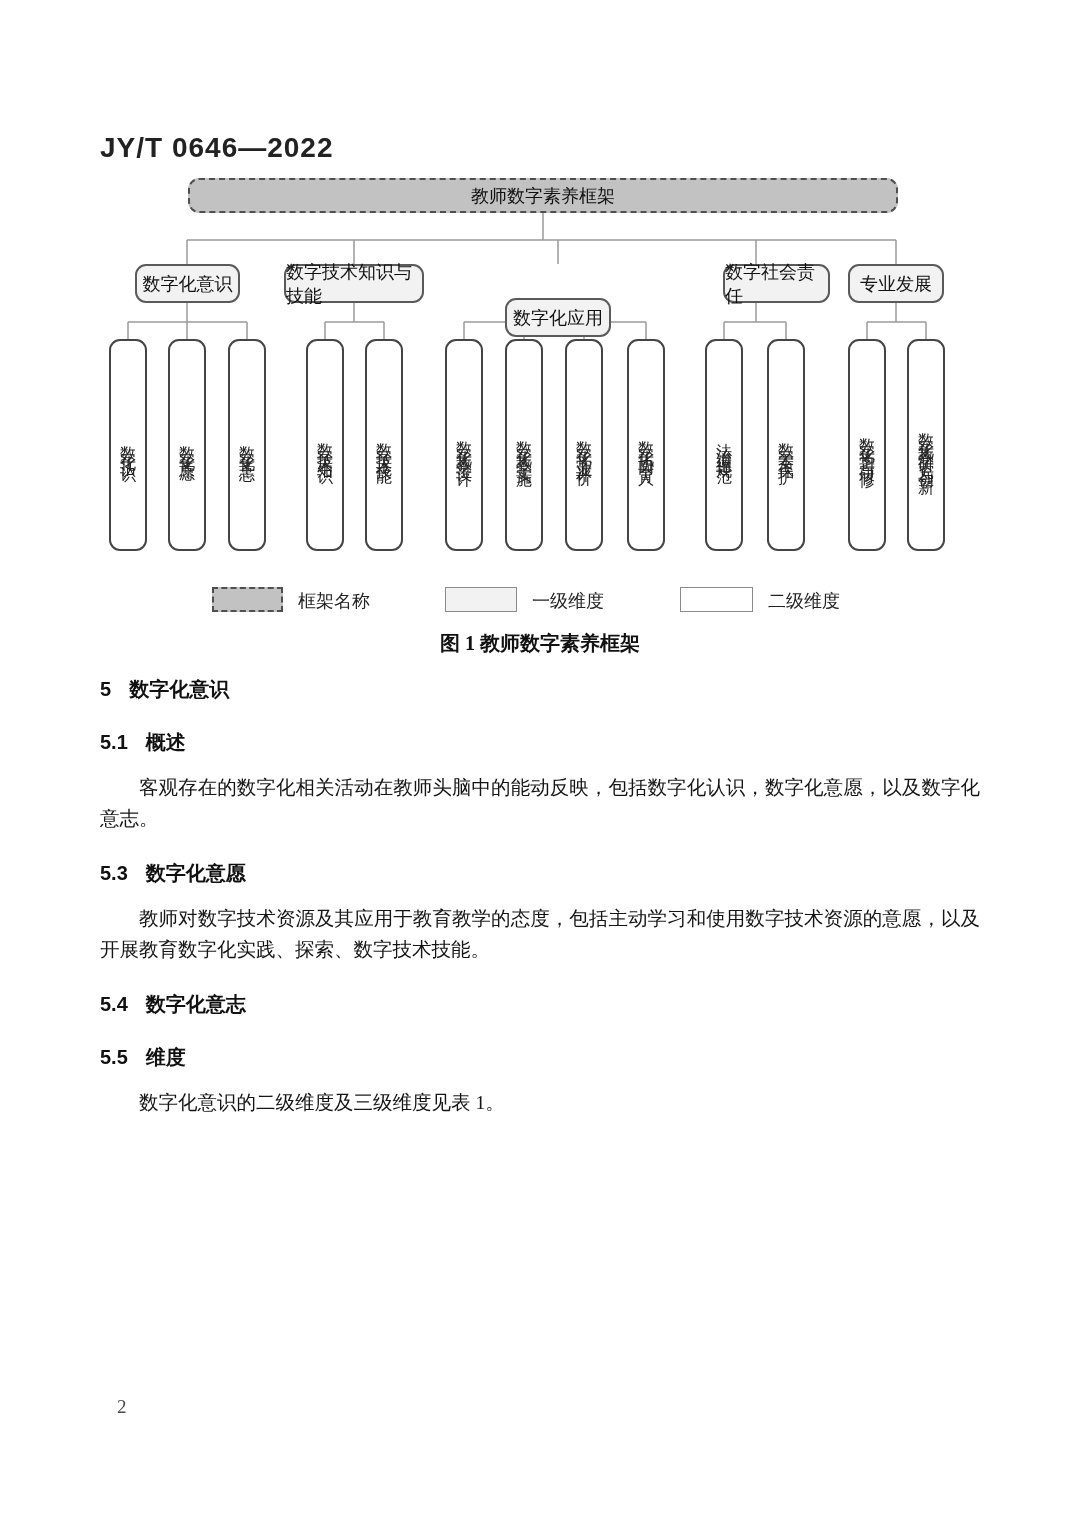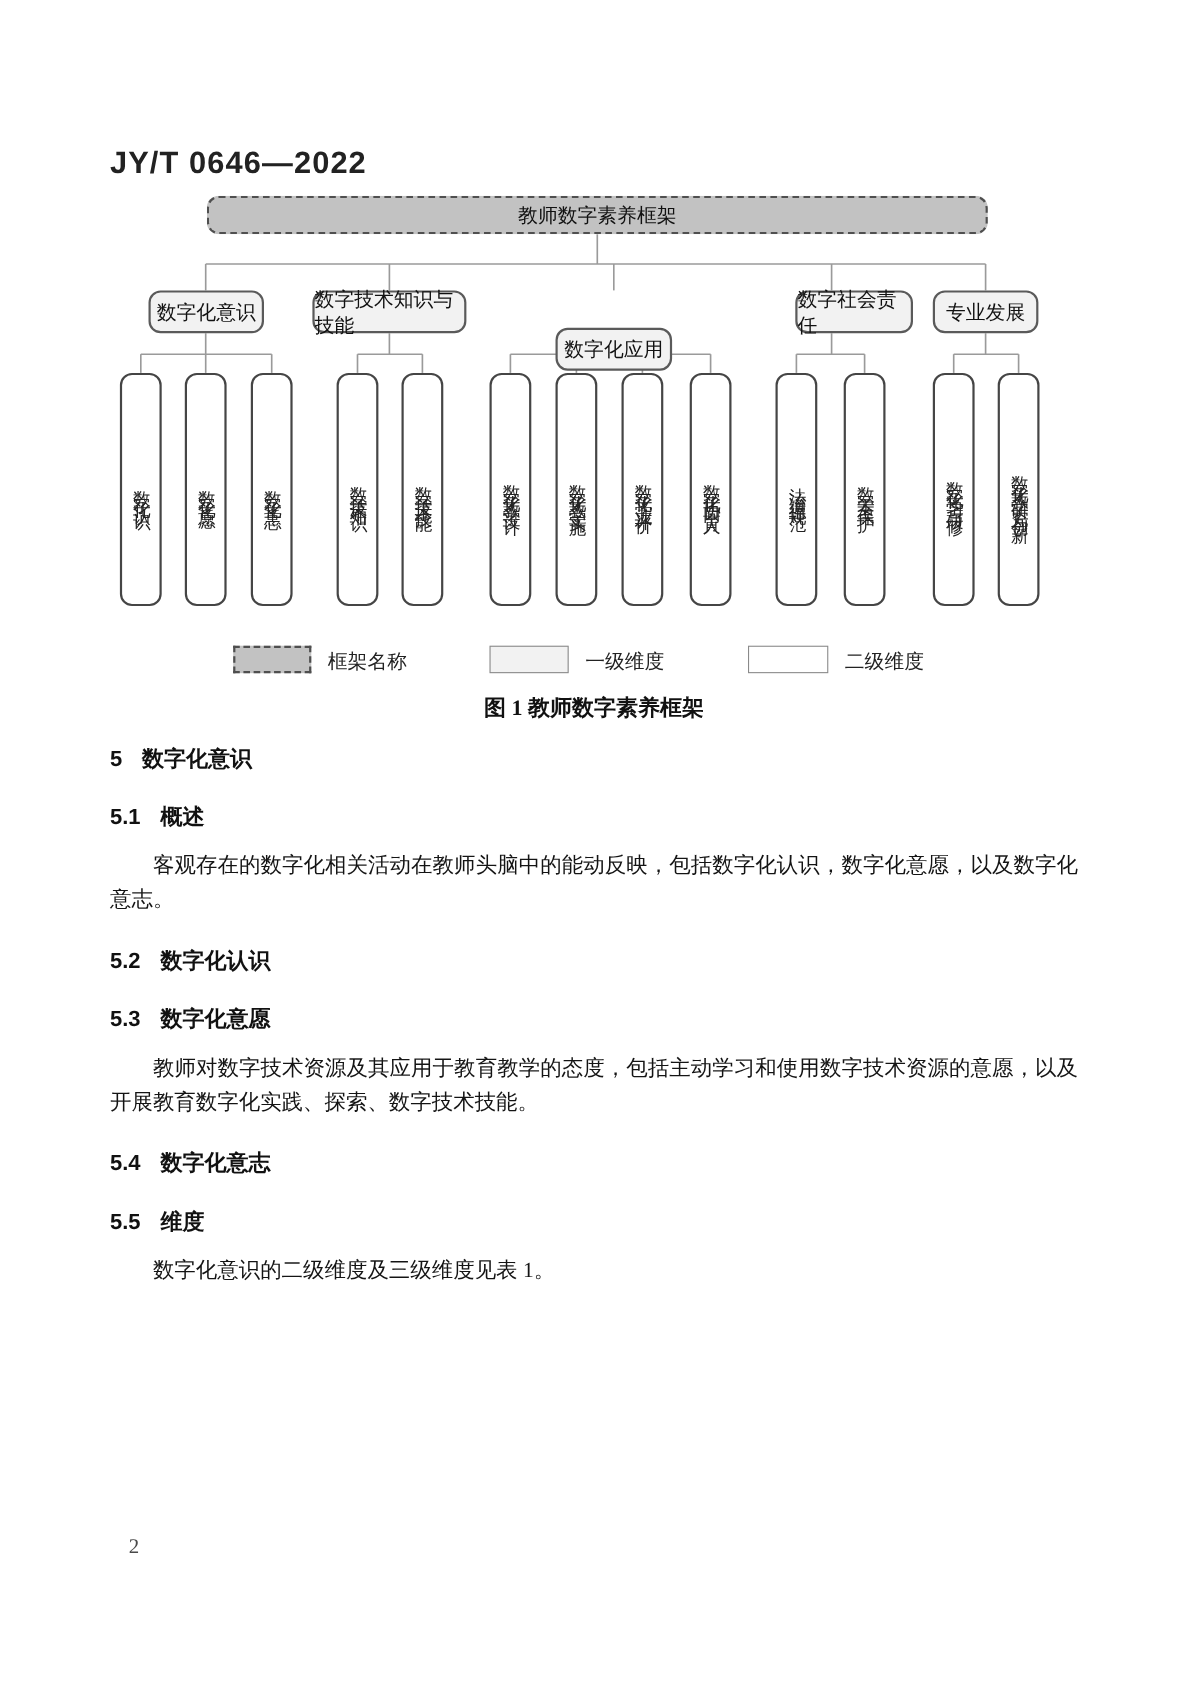--- a/index.html
+++ b/index.html
@@ -195,23 +195,20 @@
 
     <div class="sec-heading" style="margin-top:0;">
       <span class="num">5</span><span>数字化意识</span>
     </div>
 
     <div class="sec-heading">
       <span class="num">5.1</span><span>概述</span>
     </div>
     <p>客观存在的数字化相关活动在教师头脑中的能动反映，包括数字化认识，数字化意愿，以及数字化意志。</p>
 
-    <div class="sec-heading">
-      <span class="num">5.2</span><span>数字化认识</span>
-    </div>
 
     <div class="sec-heading">
       <span class="num">5.3</span><span>数字化意愿</span>
     </div>
     <p>教师对数字技术资源及其应用于教育教学的态度，包括主动学习和使用数字技术资源的意愿，以及开展教育数字化实践、探索、数字技术技能。</p>
 
     <div class="sec-heading">
       <span class="num">5.4</span><span>数字化意志</span>
     </div>
 

